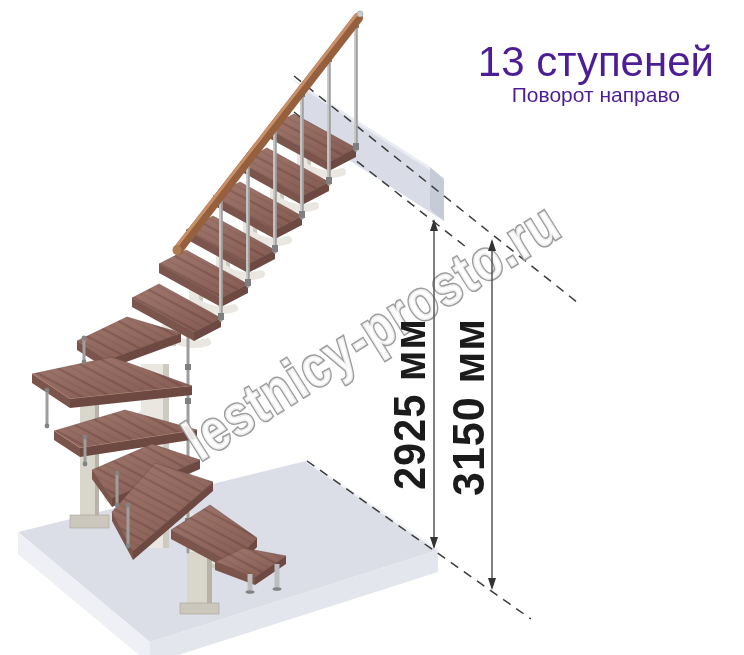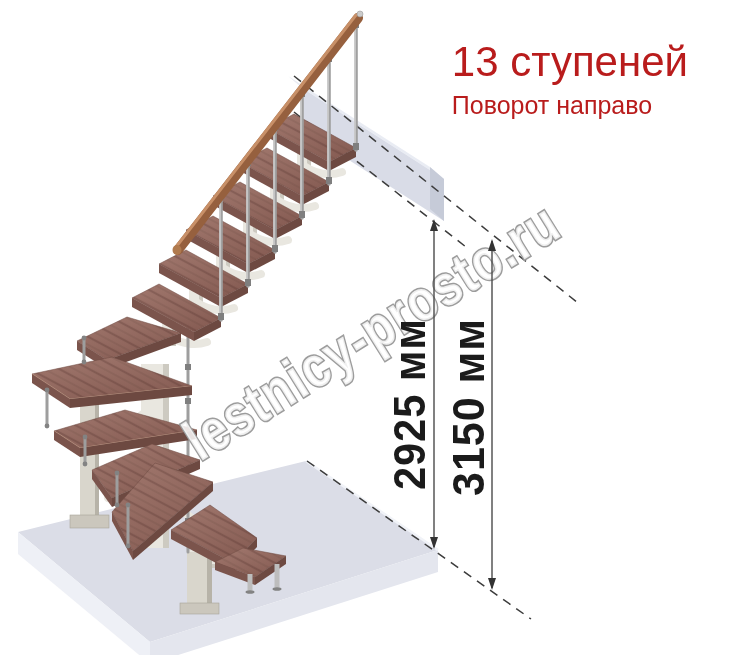--- a/index.html
+++ b/index.html
@@ -37,23 +37,23 @@
   
   .dash{stroke:#3c3c3c;stroke-width:1.5;fill:none;stroke-dasharray:9 7;}
   .dim{stroke:#4a4a4a;stroke-width:1.4;}
   .dimhead{fill:#333333;}
   .dimtext{font-family:"Liberation Sans",sans-serif;font-weight:700;font-size:44px;
            fill:#1b1b1b;letter-spacing:1px;}
   .wm{font-family:"Liberation Sans",sans-serif;font-weight:700;font-size:58px;
       fill:rgba(255,255,255,.84);stroke:#9d9d9d;stroke-width:3.2px;paint-order:stroke;
       letter-spacing:2px;}
   
-  .titleblock{position:absolute;right:56px;top:40px;text-align:left;color:#b91c1c;}
+  .titleblock{position:absolute;right:30px;top:40px;text-align:center;color:#4c1d95;}
   .t1{font-size:42px;line-height:1.05;letter-spacing:0px;}
-  .t2{font-size:25px;margin-top:9px;line-height:1;}
+  .t2{font-size:21px;margin-top:0;line-height:1;}
 </style>
 </head>
 <body>
 
 <div class="stage">
 <svg width="744" height="655" viewBox="0 0 744 655">
   <defs>
     <linearGradient id="gTread" x1="0" y1="0" x2="0.7" y2="1">
       <stop offset="0" stop-color="#a1786e"></stop>
       <stop offset="1" stop-color="#875d54"></stop>

